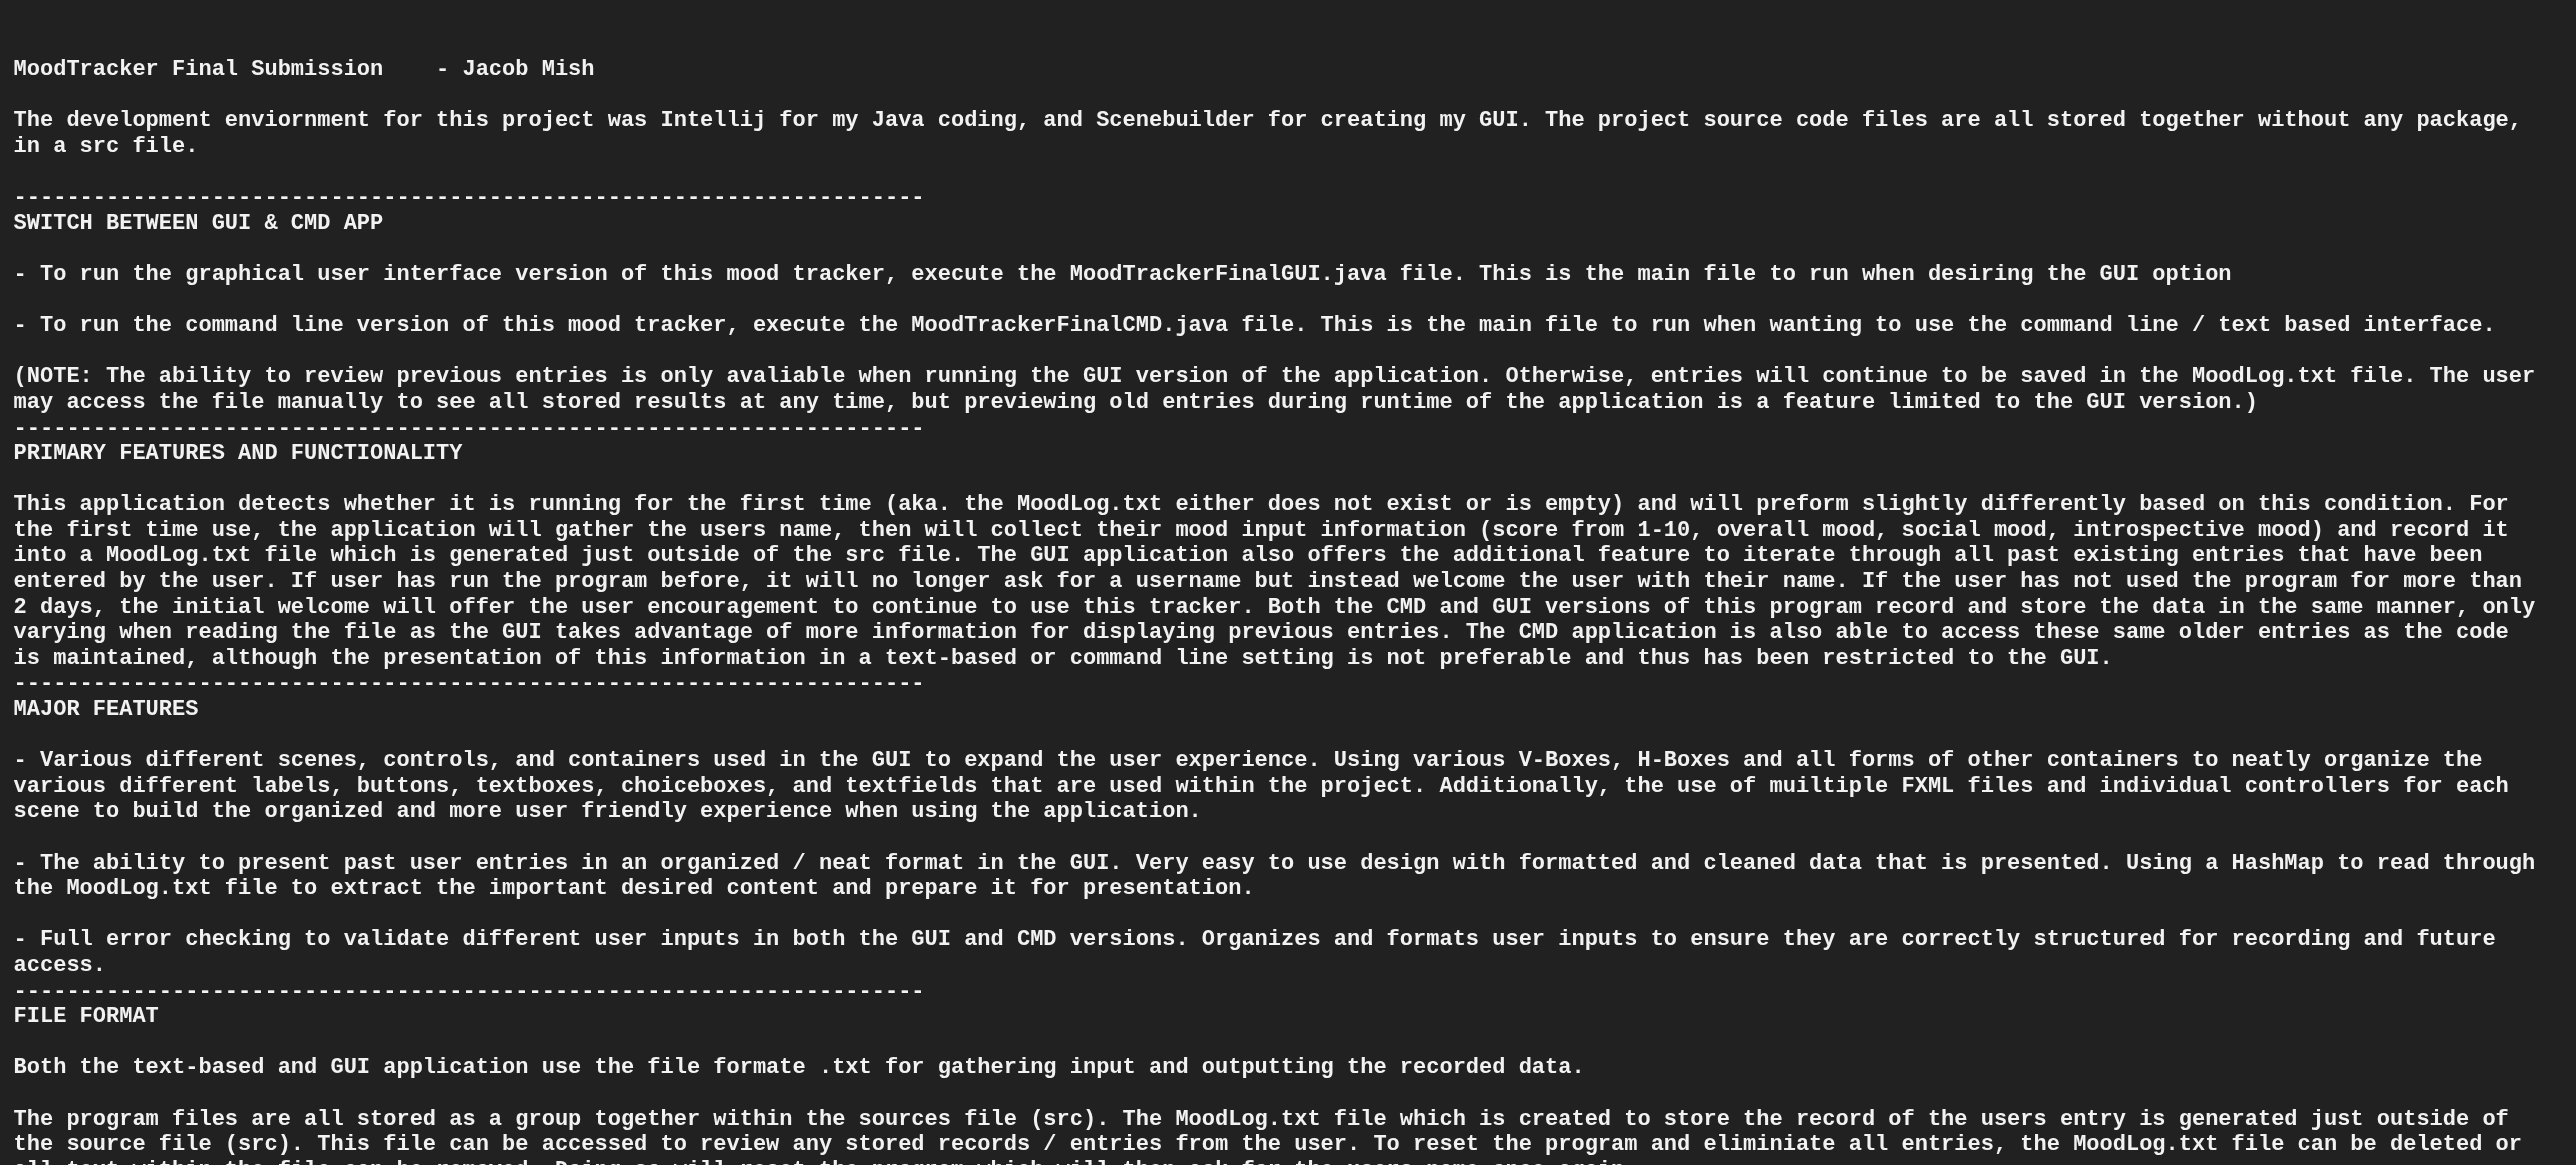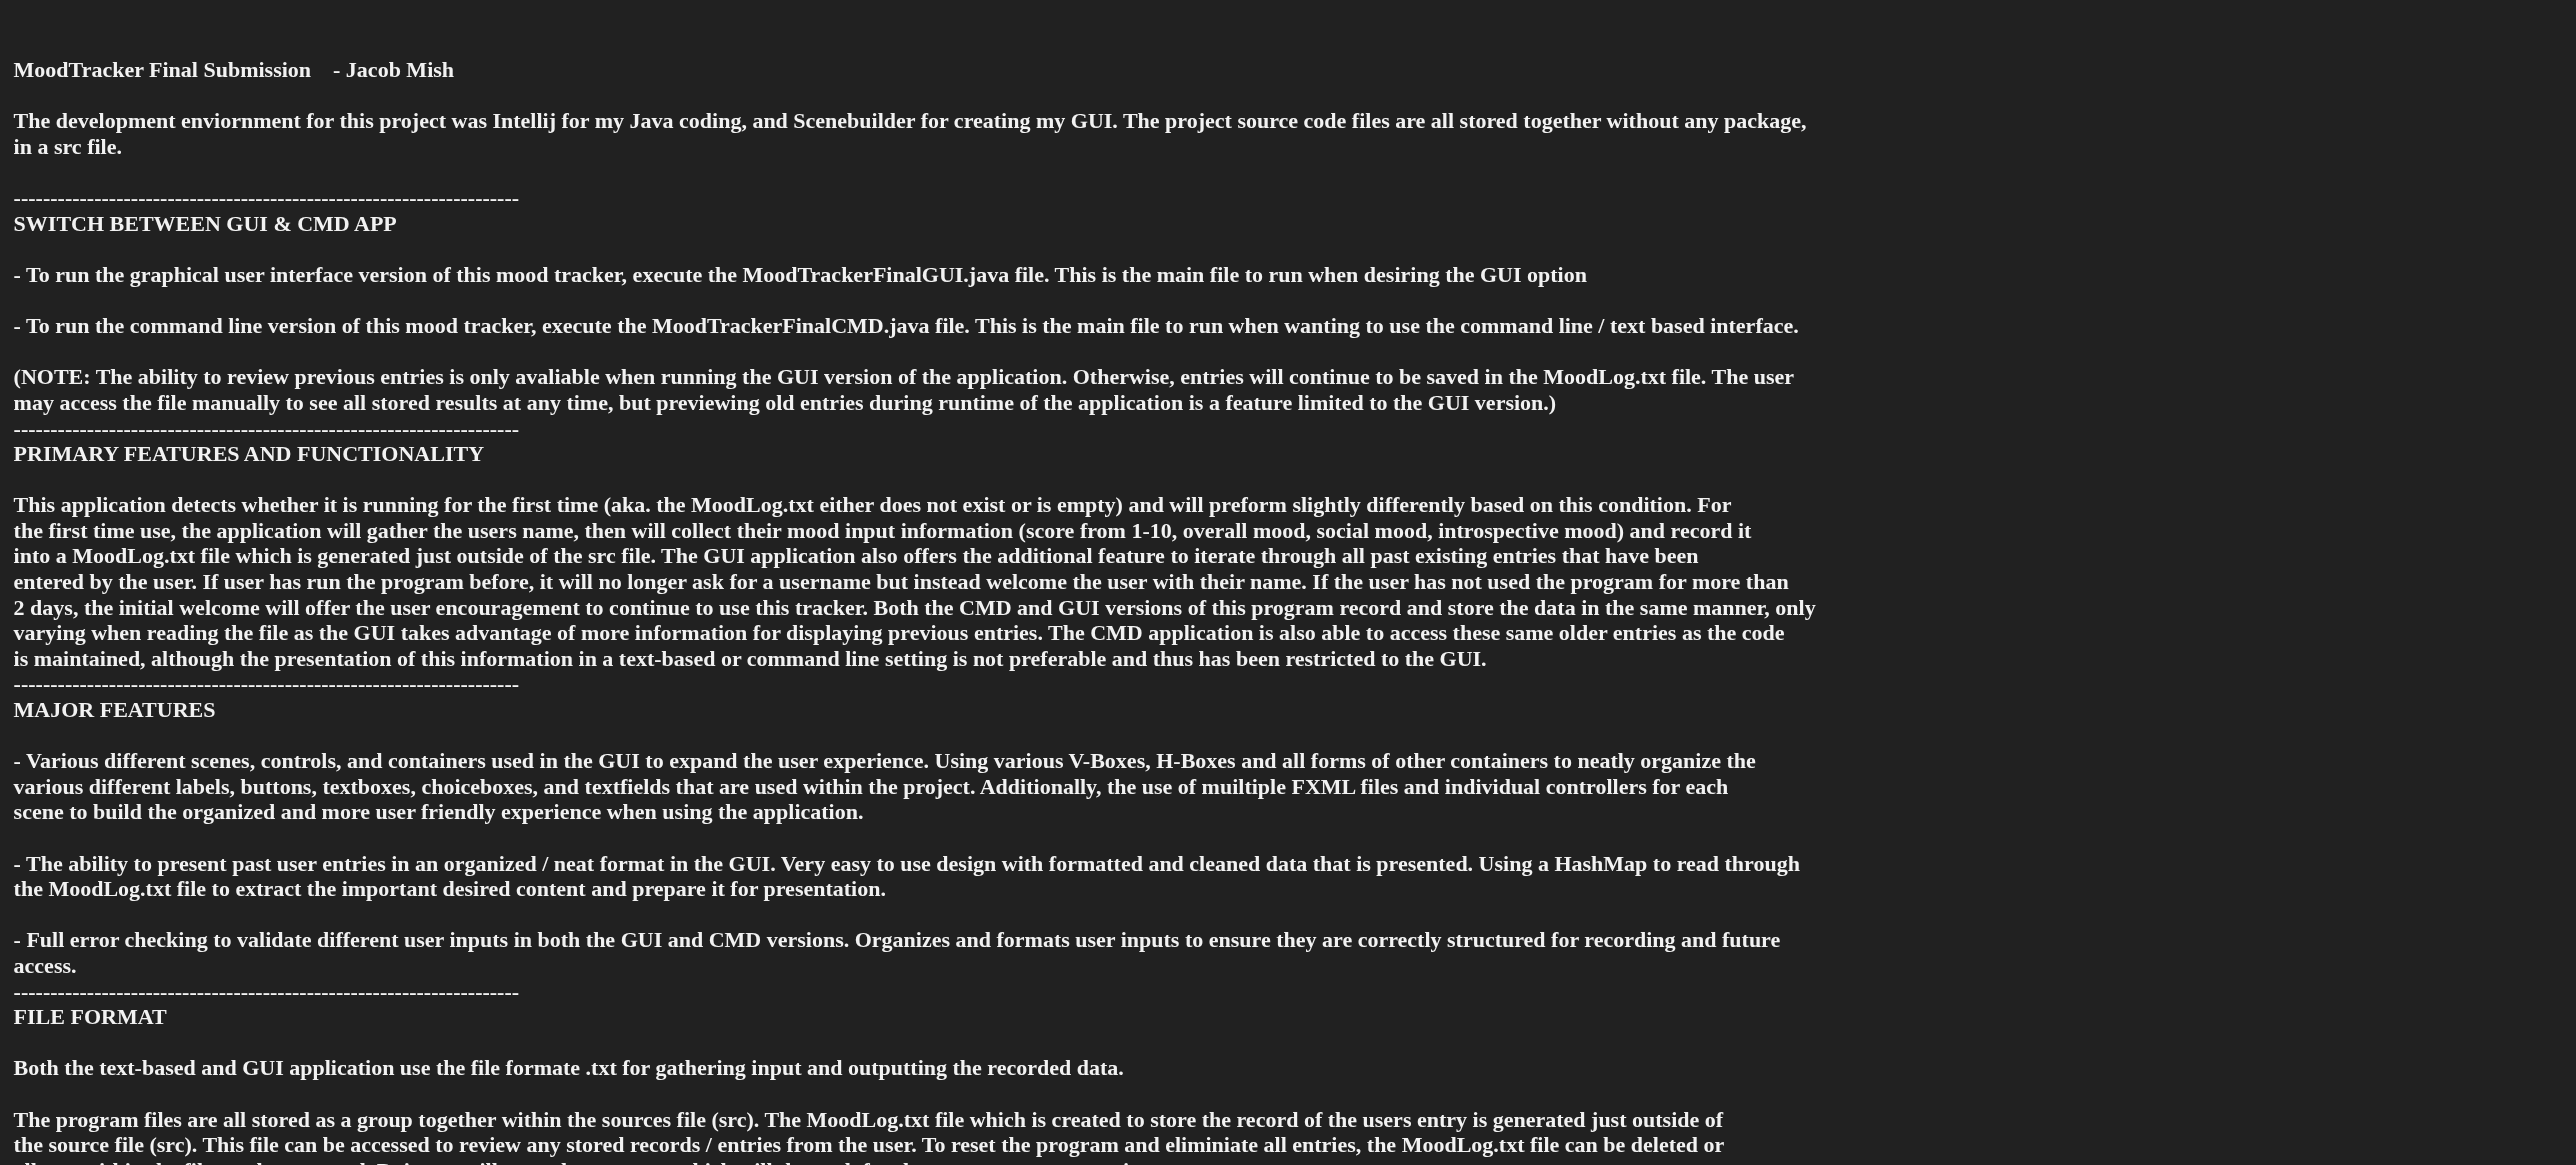--- a/index.html
+++ b/index.html
@@ -20,21 +20,20 @@
     font-family: "Liberation Mono", "DejaVu Sans Mono", monospace;
     font-weight: bold;
     font-size: 22px;
     line-height: 25.6px;
     color: #f2f2f2;
     white-space: pre;
   }
   .line {
     min-height: 25.6px;
     white-space: pre;
-    font-family: Liberation Serif, serif;
   }
   .line.doc-title { letter-spacing: 0; }
   .line.separator { color: #f2f2f2; }
 </style>
 </head>
 <body>
 
 <div class="doc">
   <div id="doc-lines"><div class="line doc-title">MoodTracker Final Submission    - Jacob Mish</div><div class="line blank"></div><div class="line text">The development enviornment for this project was Intellij for my Java coding, and Scenebuilder for creating my GUI. The project source code files are all stored together without any package,</div><div class="line text">in a src file.</div><div class="line blank"></div><div class="line separator">---------------------------------------------------------------------</div><div class="line heading">SWITCH BETWEEN GUI &amp; CMD APP</div><div class="line blank"></div><div class="line text">- To run the graphical user interface version of this mood tracker, execute the MoodTrackerFinalGUI.java file. This is the main file to run when desiring the GUI option</div><div class="line blank"></div><div class="line text">- To run the command line version of this mood tracker, execute the MoodTrackerFinalCMD.java file. This is the main file to run when wanting to use the command line / text based interface.</div><div class="line blank"></div><div class="line text">(NOTE: The ability to review previous entries is only avaliable when running the GUI version of the application. Otherwise, entries will continue to be saved in the MoodLog.txt file. The user</div><div class="line text">may access the file manually to see all stored results at any time, but previewing old entries during runtime of the application is a feature limited to the GUI version.)</div><div class="line separator">---------------------------------------------------------------------</div><div class="line heading">PRIMARY FEATURES AND FUNCTIONALITY</div><div class="line blank"></div><div class="line text">This application detects whether it is running for the first time (aka. the MoodLog.txt either does not exist or is empty) and will preform slightly differently based on this condition. For</div><div class="line text">the first time use, the application will gather the users name, then will collect their mood input information (score from 1-10, overall mood, social mood, introspective mood) and record it</div><div class="line text">into a MoodLog.txt file which is generated just outside of the src file. The GUI application also offers the additional feature to iterate through all past existing entries that have been</div><div class="line text">entered by the user. If user has run the program before, it will no longer ask for a username but instead welcome the user with their name. If the user has not used the program for more than</div><div class="line text">2 days, the initial welcome will offer the user encouragement to continue to use this tracker. Both the CMD and GUI versions of this program record and store the data in the same manner, only</div><div class="line text">varying when reading the file as the GUI takes advantage of more information for displaying previous entries. The CMD application is also able to access these same older entries as the code</div><div class="line text">is maintained, although the presentation of this information in a text-based or command line setting is not preferable and thus has been restricted to the GUI.</div><div class="line separator">---------------------------------------------------------------------</div><div class="line heading">MAJOR FEATURES</div><div class="line blank"></div><div class="line text">- Various different scenes, controls, and containers used in the GUI to expand the user experience. Using various V-Boxes, H-Boxes and all forms of other containers to neatly organize the</div><div class="line text">various different labels, buttons, textboxes, choiceboxes, and textfields that are used within the project. Additionally, the use of muiltiple FXML files and individual controllers for each</div><div class="line text">scene to build the organized and more user friendly experience when using the application.</div><div class="line blank"></div><div class="line text">- The ability to present past user entries in an organized / neat format in the GUI. Very easy to use design with formatted and cleaned data that is presented. Using a HashMap to read through</div><div class="line text">the MoodLog.txt file to extract the important desired content and prepare it for presentation.</div><div class="line blank"></div><div class="line text">- Full error checking to validate different user inputs in both the GUI and CMD versions. Organizes and formats user inputs to ensure they are correctly structured for recording and future</div><div class="line text">access.</div><div class="line separator">---------------------------------------------------------------------</div><div class="line heading">FILE FORMAT</div><div class="line blank"></div><div class="line text">Both the text-based and GUI application use the file formate .txt for gathering input and outputting the recorded data.</div><div class="line blank"></div><div class="line text">The program files are all stored as a group together within the sources file (src). The MoodLog.txt file which is created to store the record of the users entry is generated just outside of</div><div class="line text">the source file (src). This file can be accessed to review any stored records / entries from the user. To reset the program and eliminiate all entries, the MoodLog.txt file can be deleted or</div><div class="line text">all text within the file can be removed. Doing so will reset the program which will then ask for the users name once again.</div></div>
 </div>

